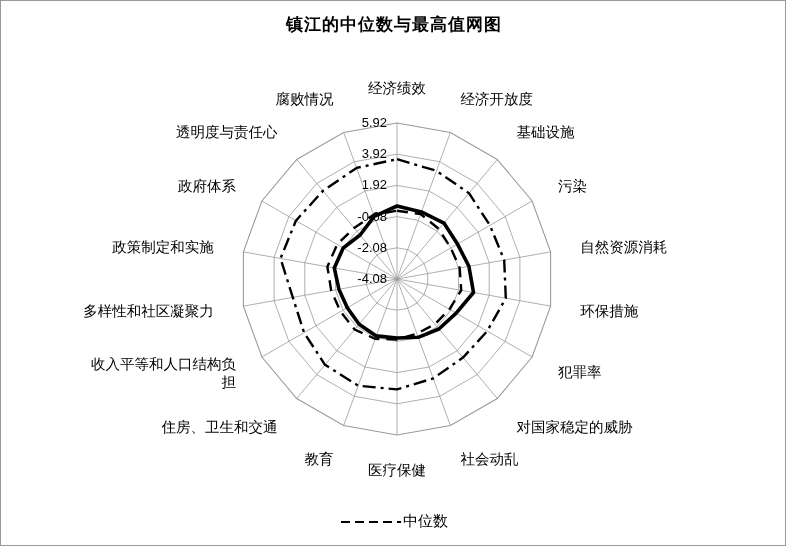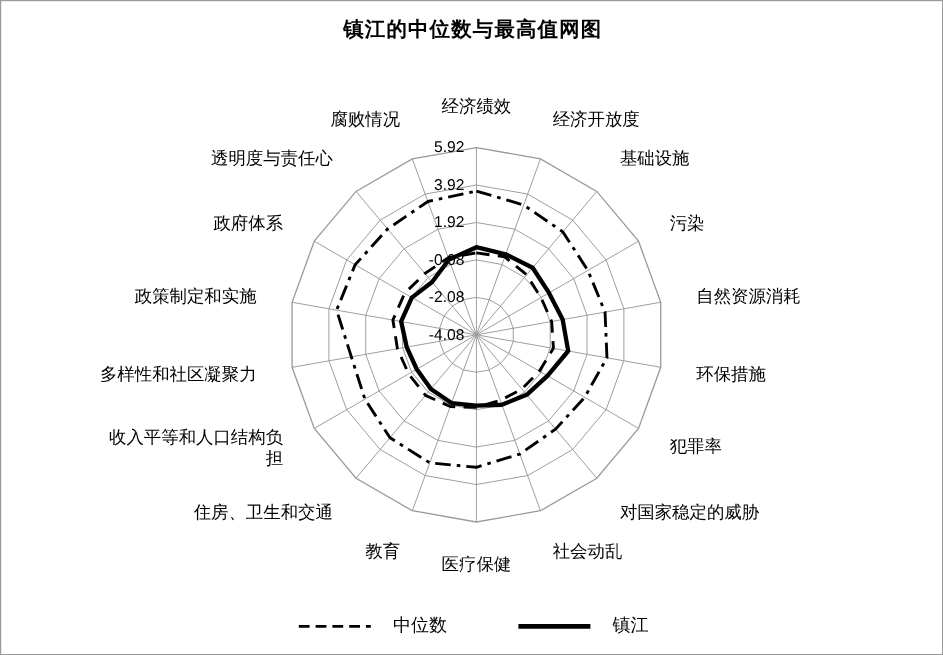--- a/index.html
+++ b/index.html
@@ -51,21 +51,21 @@
     bottom: 14px;
     width: 786px;
     display: flex;
     justify-content: center;
     gap: 58px;
     align-items: center;
   }
   .legend-entry {
     display: flex;
     align-items: center;
-    gap: 18px;
+    gap: 1px;
   }
   .legend-swatch {
     display: block;
     width: 62px;
     height: 14px;
   }
   .legend-text {
     font-size: 15px;
     color: #000000;
   }
@@ -133,21 +133,15 @@
       <text x="332.4" y="73.2" text-anchor="end" class="axis-label"><tspan x="332.4" dy="0">腐败情况</tspan></text>
     </svg>
 
   <div id="legend">
     <div class="legend-entry">
       <svg class="legend-swatch" viewBox="0 0 62 14">
         <line x1="1" y1="7" x2="61" y2="7" stroke="#000" stroke-width="2.2" stroke-dasharray="9,5"></line>
       </svg>
       <span class="legend-text">中位数</span>
     </div>
-    <div class="legend-entry">
-      <svg class="legend-swatch" viewBox="0 0 62 14">
-        <line x1="1" y1="7" x2="61" y2="7" stroke="#000" stroke-width="4"></line>
-      </svg>
-      <span class="legend-text">镇江</span>
-    </div>
   </div>
 
 </div>
 
 </body></html>

